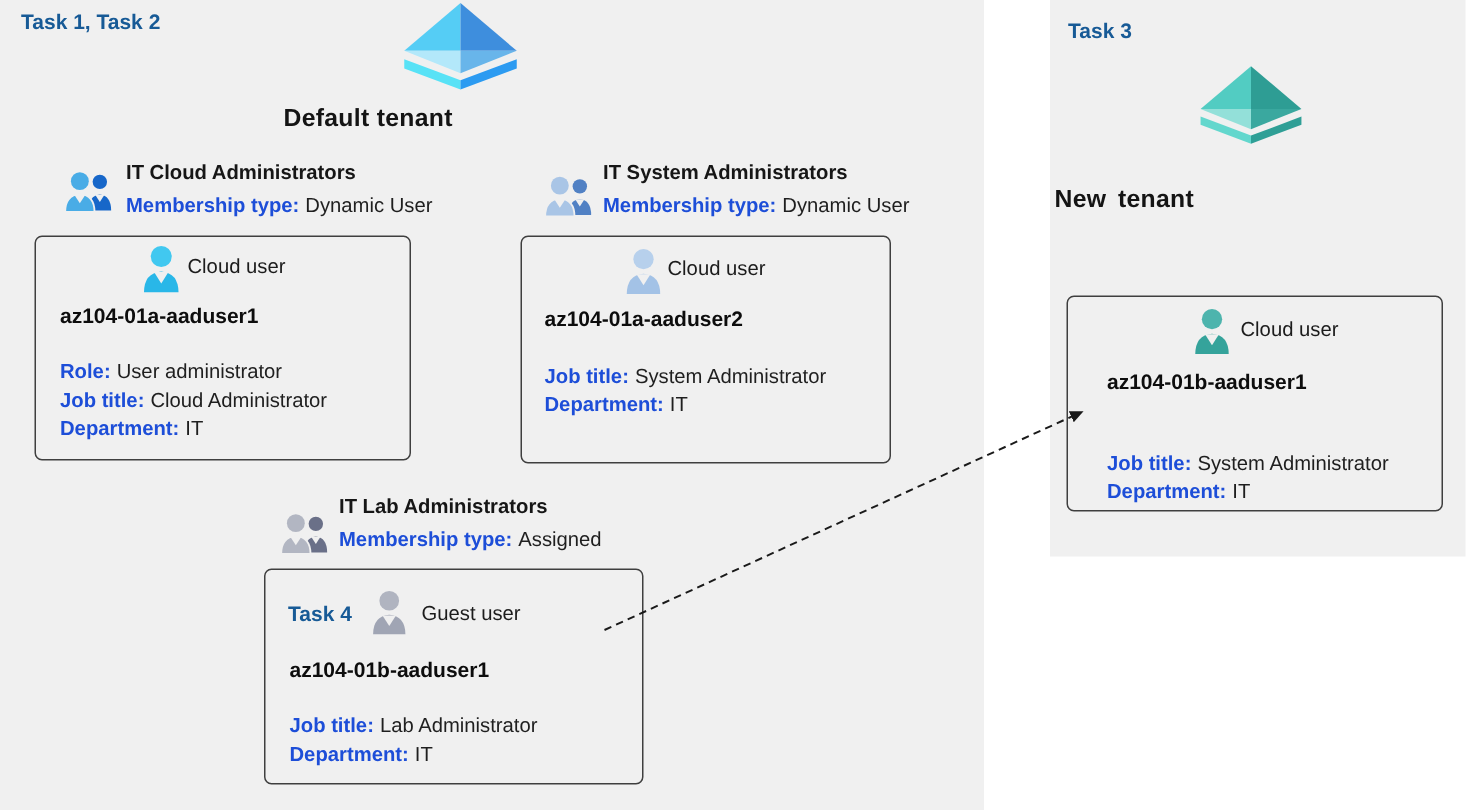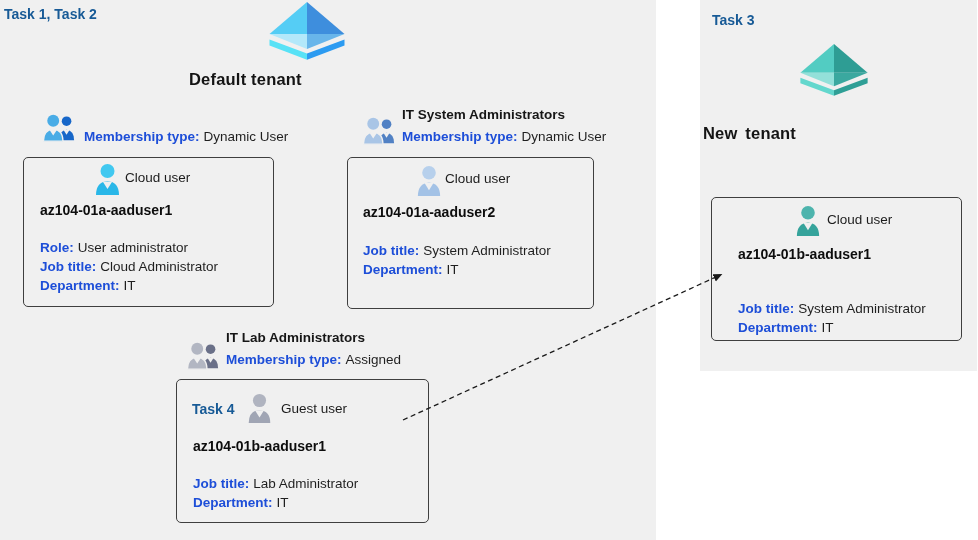--- a/index.html
+++ b/index.html
@@ -39,41 +39,42 @@
                 --f4:var(--diamond-teal-f4,#3aa89f);--f5:var(--diamond-teal-f5,#63d7cd);--f6:var(--diamond-teal-f6,#2f9f96);}
 </style>
 </head>
 <body>
 
 <div class="canvas">
 
   <div id="left-panel" class="panel"></div>
   <div id="right-panel" class="panel"></div>
 
-  <div class="task-label" style="left:4px;top:6px">Task 1, Task 2</div>
+  <div class="task-label" style="left:14px;top:6px">Task 1, Task 2</div>
 
   <svg class="icon diamond blue" viewBox="0 0 88 64" style="left:263px;top:2px;width:88px;height:60px">
     <polygon points="44,0 4,34 44,34" fill="var(--f1)"></polygon>
     <polygon points="44,0 84,34 44,34" fill="var(--f2)"></polygon>
     <polygon points="4,34 44,50 44,34" fill="var(--f3)"></polygon>
     <polygon points="44,34 84,34 44,50" fill="var(--f4)"></polygon>
     <polygon points="4,40 44,55 44,61.5 4,46.5" fill="var(--f5)"></polygon>
     <polygon points="44,55 84,40 84,46.5 44,61.5" fill="var(--f6)"></polygon>
   </svg>
   <div class="tenant-title" style="left:189px;top:70px;width:220px">Default tenant</div>
 
   <svg class="icon group blue" viewBox="0 0 36 32" style="left:43px;top:112px;width:32px;height:30px">
     <circle cx="26.5" cy="9.5" r="5.4" fill="var(--back)"></circle>
     <path d="M18 31 Q18 20 26.5 19 Q35 20 35 31 Z" fill="var(--back)"></path>
     <path d="M23 19.2 L30 19.2 L26.5 24.6 Z" fill="var(--panel-bg,#f0f0f0)"></path>
     <circle cx="11.5" cy="9" r="7.9" fill="var(--panel-bg,#f0f0f0)"></circle>
     <circle cx="11.5" cy="9" r="6.7" fill="var(--front)"></circle>
     <path d="M0.5 32 Q0.5 19.5 11.5 18.5 Q22.5 19.5 22.5 32 Z" fill="var(--front)" stroke="var(--panel-bg,#f0f0f0)" stroke-width="1.4"></path>
     <path d="M7.2 19 L15.8 19 L11.5 25.6 Z" fill="var(--panel-bg,#f0f0f0)"></path>
   </svg>
+  <div class="group-name" style="left:84px;top:107px">IT Cloud Administrators</div>
   <div class="field" style="left:84px;top:129px">
     <span class="fl">Membership type:</span><span>Dynamic User</span>
   </div>
 
   <div class="card" style="left:23px;top:157px;width:249px;height:148px">
     <svg class="icon person cyan" viewBox="0 0 26 32" style="left:70px;top:5px;width:27px;height:32px">
       <circle cx="13" cy="8" r="7" fill="var(--head)"></circle>
       <path d="M1.5 32 Q1.5 19 13 18 Q24.5 19 24.5 32 Z" fill="var(--body)"></path>
       <path d="M8.2 18.4 L17.8 18.4 L13 26 Z" fill="var(--panel-bg,#f0f0f0)"></path>
     </svg>

